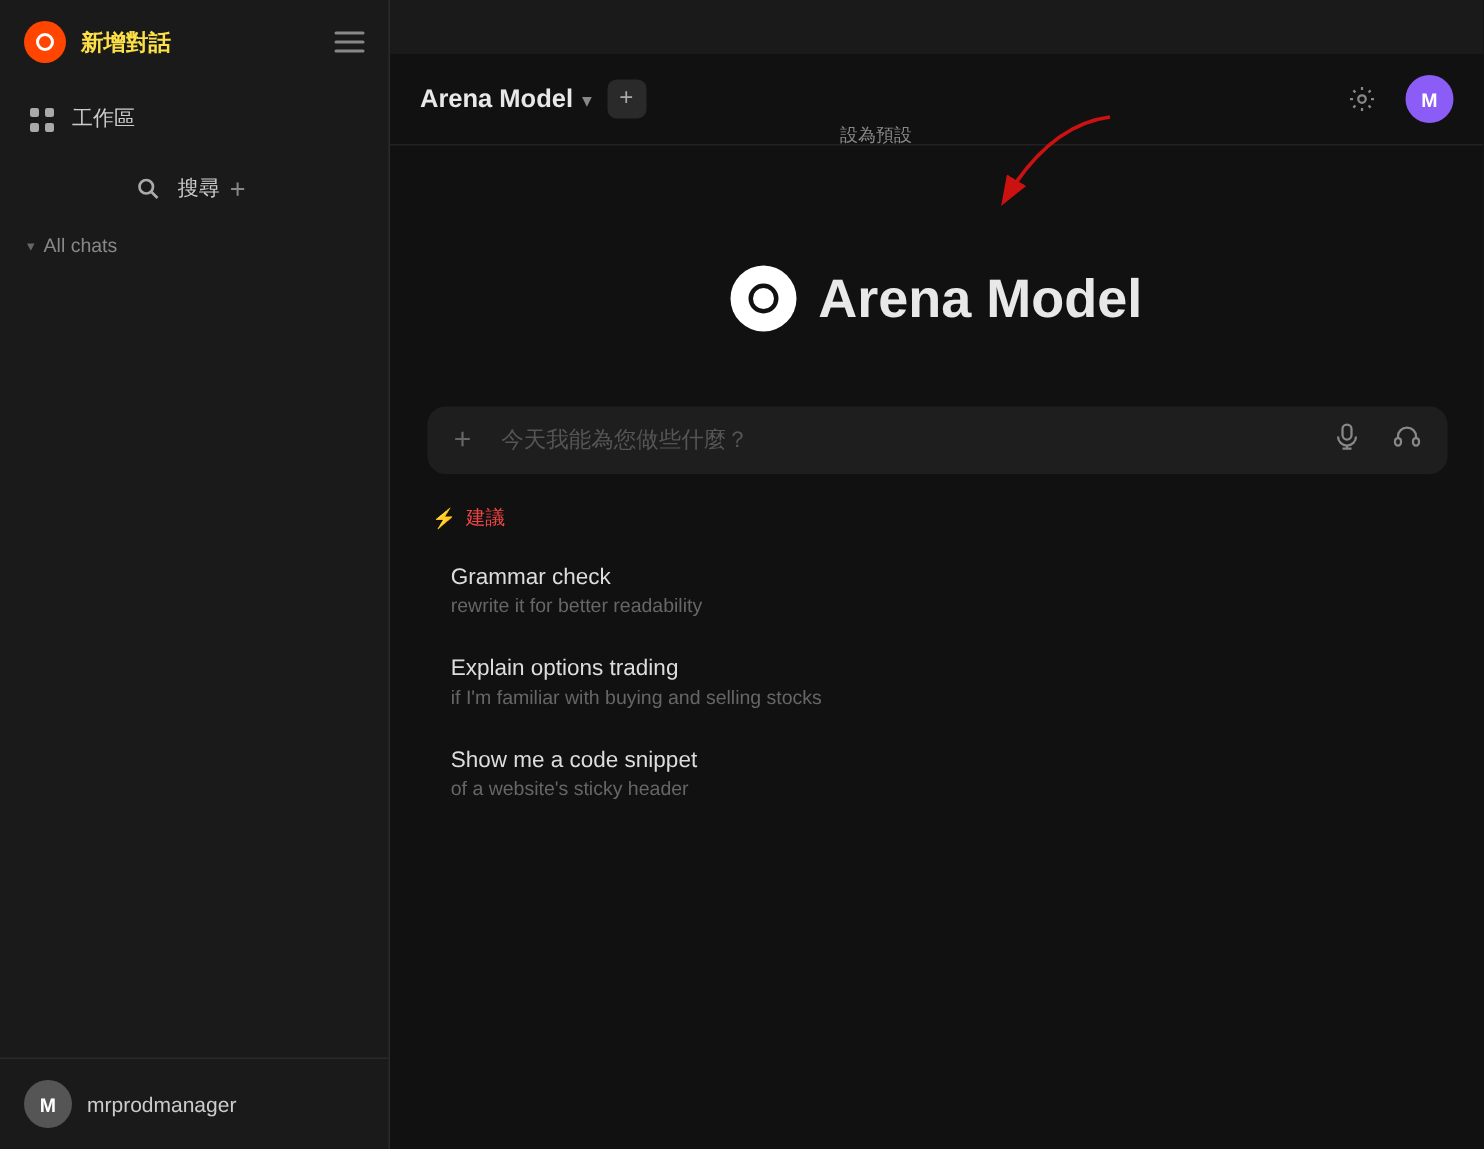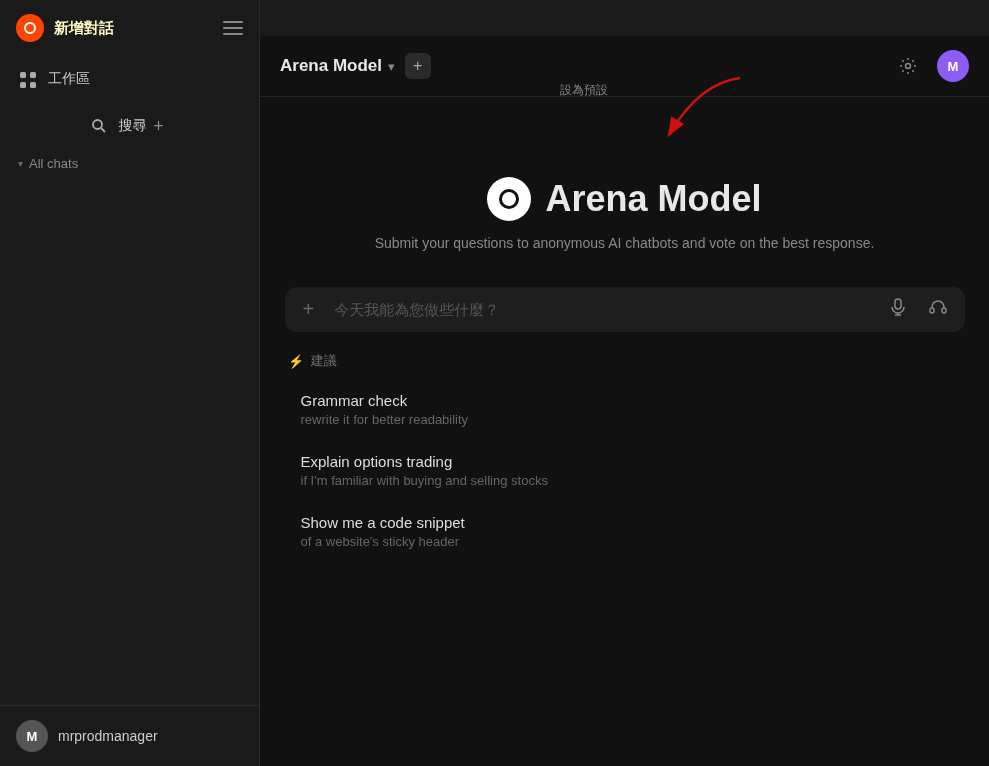--- a/index.html
+++ b/index.html
@@ -57,21 +57,21 @@
       width: 12px;
       height: 12px;
       border-radius: 50%;
       border: 2.5px solid white;
       background: transparent;
     }
 
     .sidebar-title {
       font-size: 15px;
       font-weight: 600;
-      color: #fef9c3;
+      color: #fde047;
     }
 
     .hamburger-icon {
       width: 20px;
       height: 20px;
       display: flex;
       flex-direction: column;
       justify-content: center;
       gap: 4px;
       cursor: pointer;
@@ -389,21 +389,21 @@
       padding: 0 4px;
     }
 
     .sparkle-icon {
       font-size: 13px;
       color: #888;
     }
 
     .suggestions-label {
       font-size: 13px;
-      color: #737373;
+      color: #ef4444;
     }
 
     .suggestion-item {
       padding: 12px 16px;
       cursor: pointer;
       border-radius: 8px;
       margin-bottom: 2px;
       transition: background 0.15s;
     }
 
@@ -520,21 +520,20 @@
 
   <div class="main-content">
 
     <div class="hero-section">
       <div class="hero-title">
         <div class="hero-logo">
           <div class="hero-logo-inner"></div>
         </div>
         <span class="hero-name">Arena Model</span>
       </div>
-      <p class="hero-subtitle">Submit your questions to anonymous AI chatbots and vote on the best response.</p>
     </div>
 
     <div class="input-container">
       <span class="input-plus">+</span>
       <input class="chat-input" type="text" placeholder="今天我能為您做些什麼？" style="">
       <span class="mic-icon">
         <svg width="18" height="18" viewBox="0 0 18 18" fill="none" stroke="#888" stroke-width="1.5">
           <rect x="6" y="1" width="6" height="10" rx="3"></rect>
           <path d="M3 9a6 6 0 0012 0"></path>
           <line x1="9" y1="15" x2="9" y2="17"></line>

